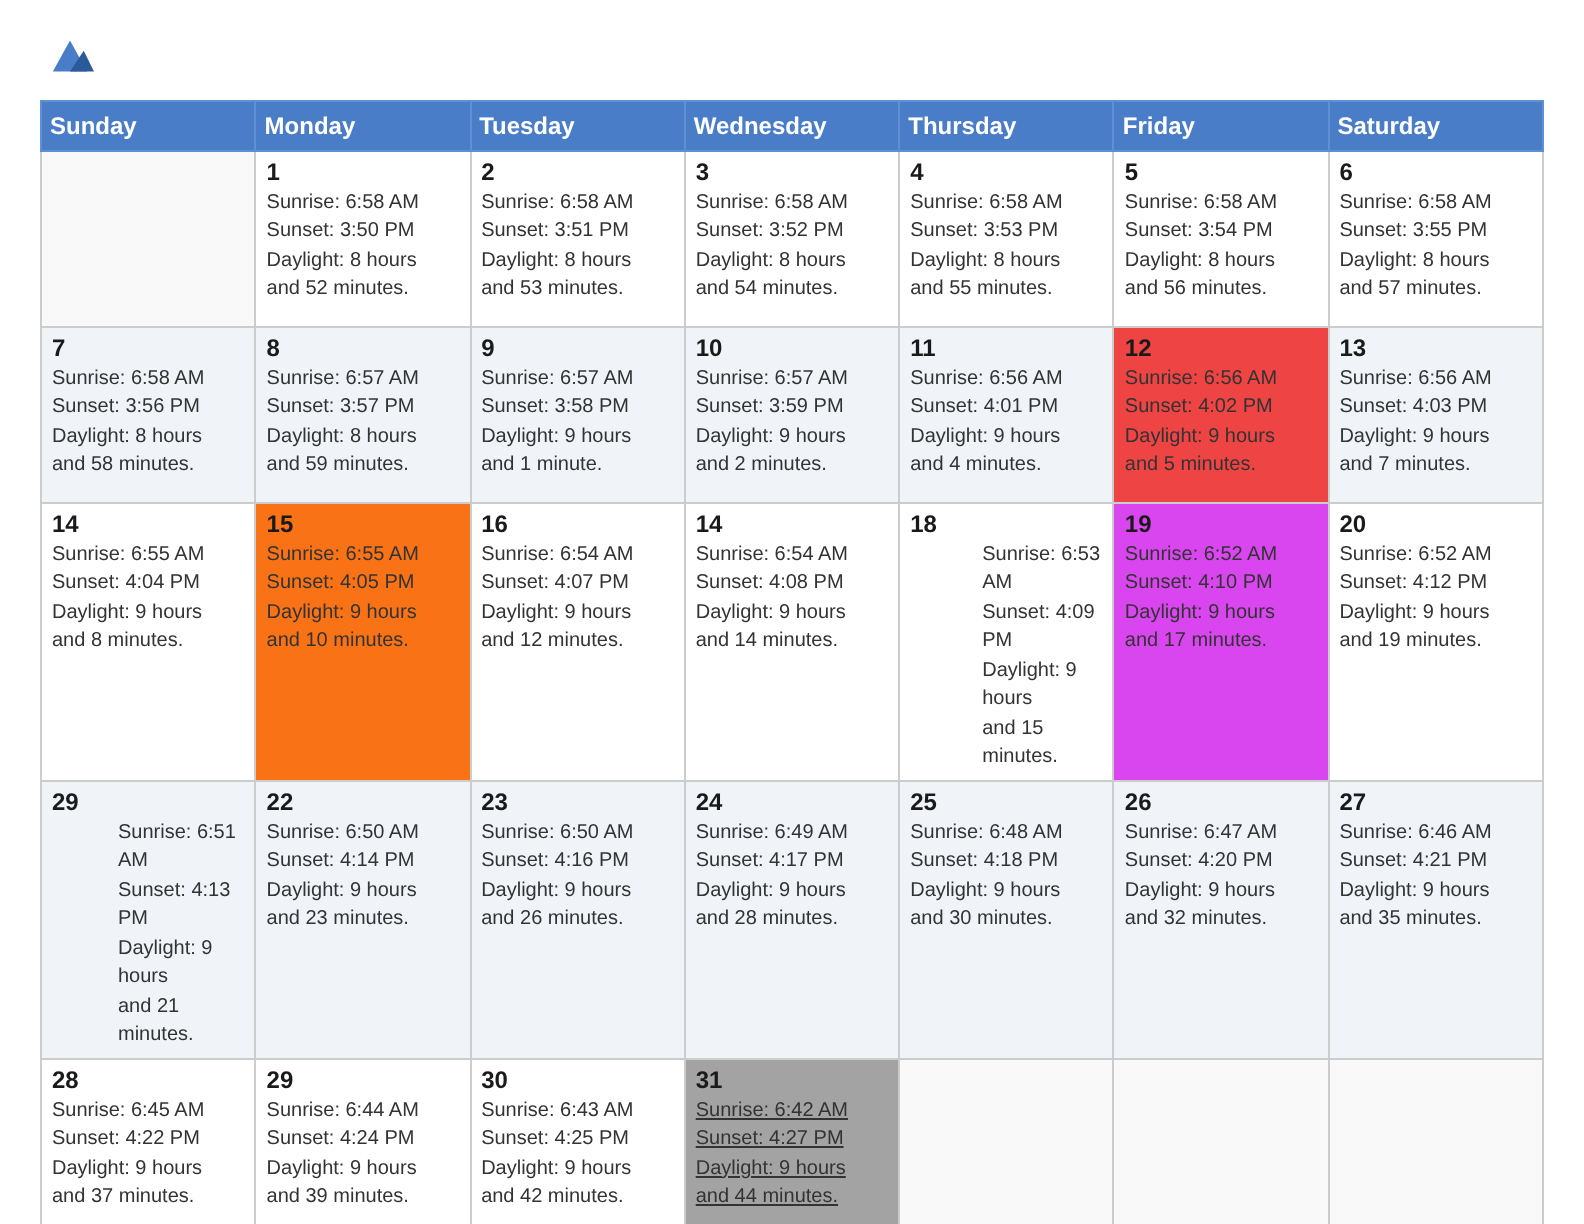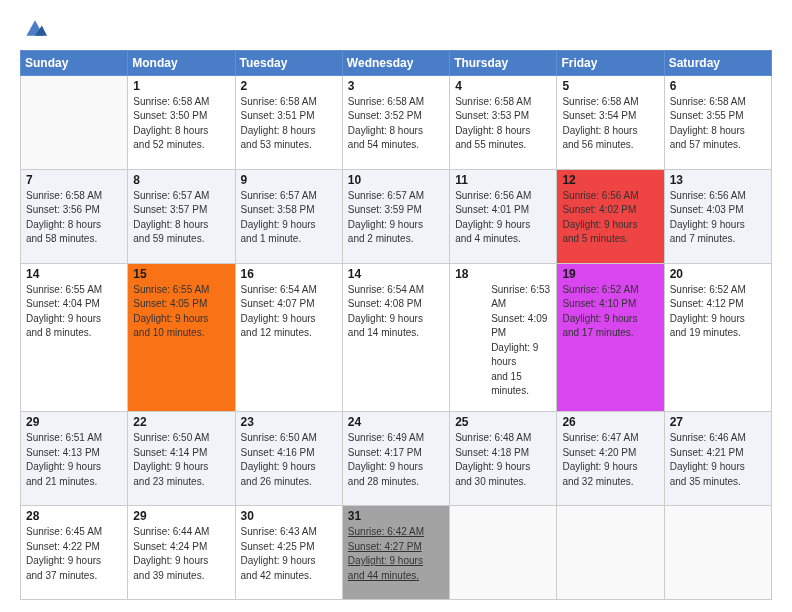--- a/index.html
+++ b/index.html
@@ -285,21 +285,21 @@
             <span class="day-num">20</span>
             <div class="day-info" style="white-space: pre-line;">Sunrise: 6:52 AM
 Sunset: 4:12 PM
 Daylight: 9 hours
 and 19 minutes.</div>
           </td>
         </tr>
         <tr>
           <td style="background: rgb(240, 244, 249);">
             <span class="day-num">29</span>
-            <div class="day-info" style="white-space: pre-line;">Sunrise: 6:51 AM
+            <div class="day-info" style="white-space: pre-line; margin-left: 33px;">Sunrise: 6:51 AM
 Sunset: 4:13 PM
 Daylight: 9 hours
 and 21 minutes.</div>
           </td>
           <td style="background: rgb(240, 244, 249);">
             <span class="day-num">22</span>
             <div class="day-info" style="white-space: pre-line;">Sunrise: 6:50 AM
 Sunset: 4:14 PM
 Daylight: 9 hours
 and 23 minutes.</div>

